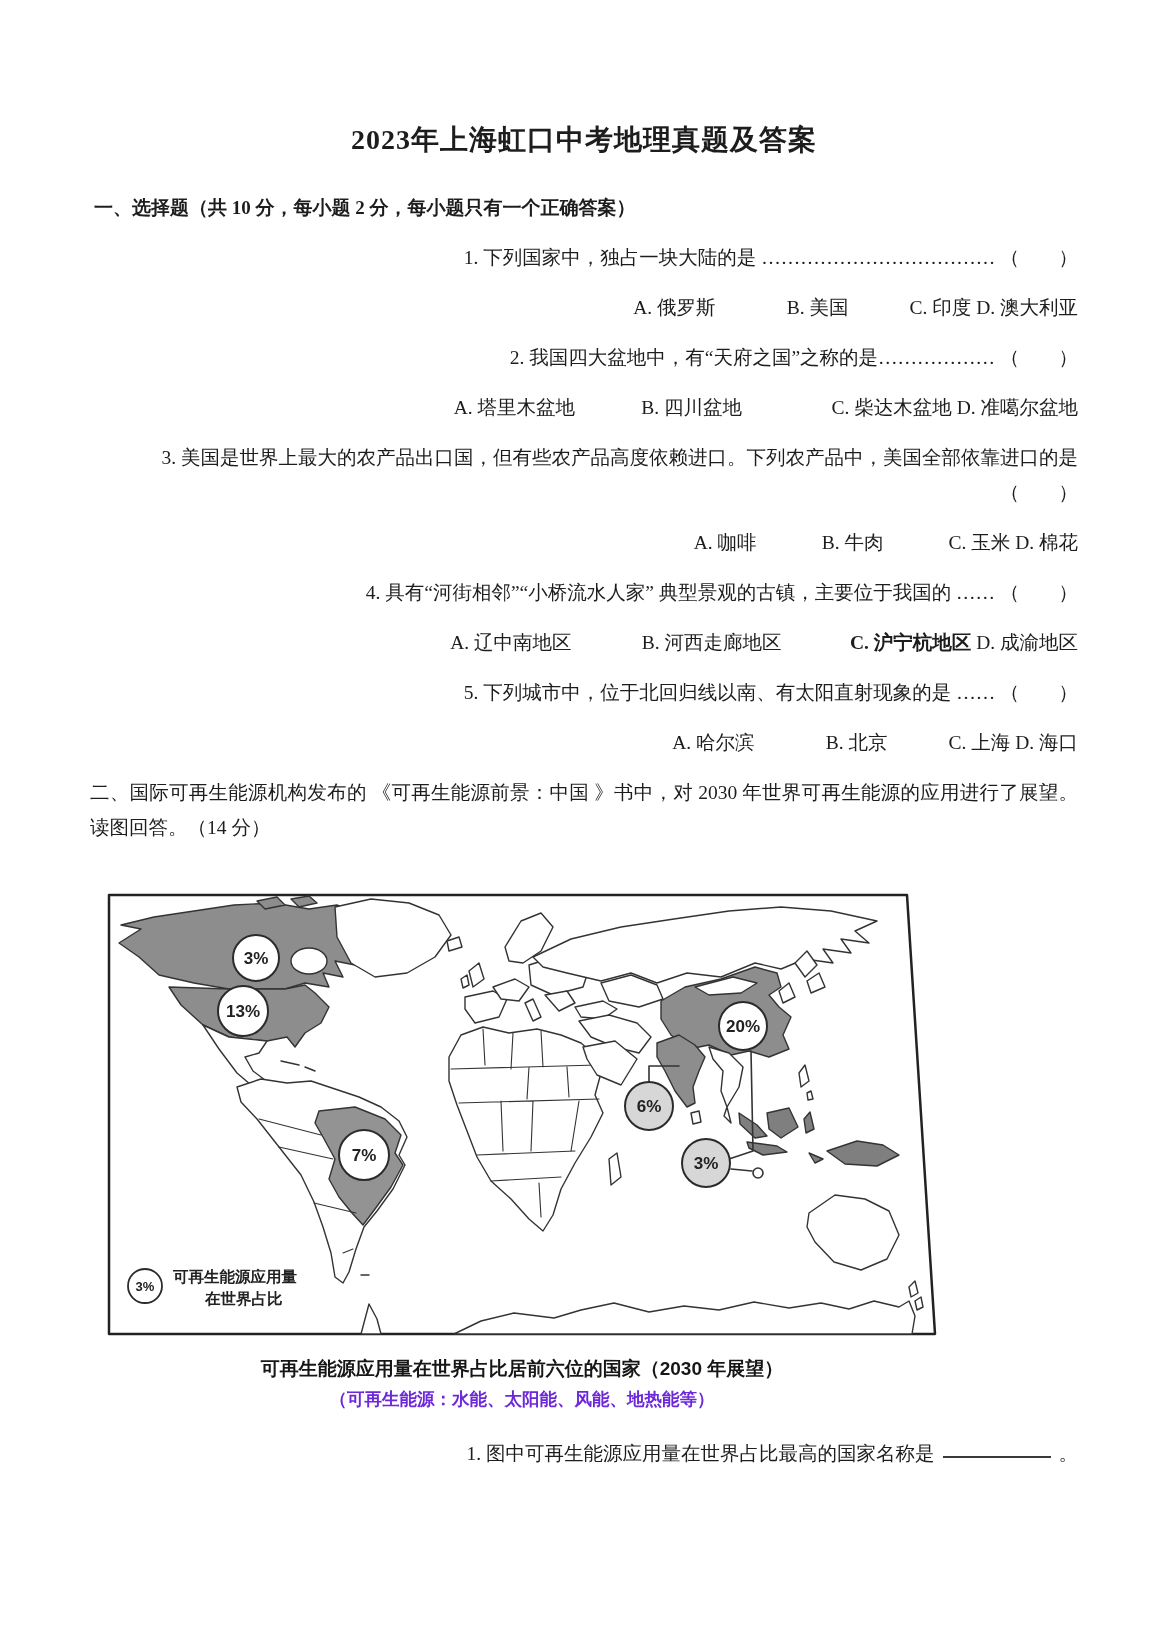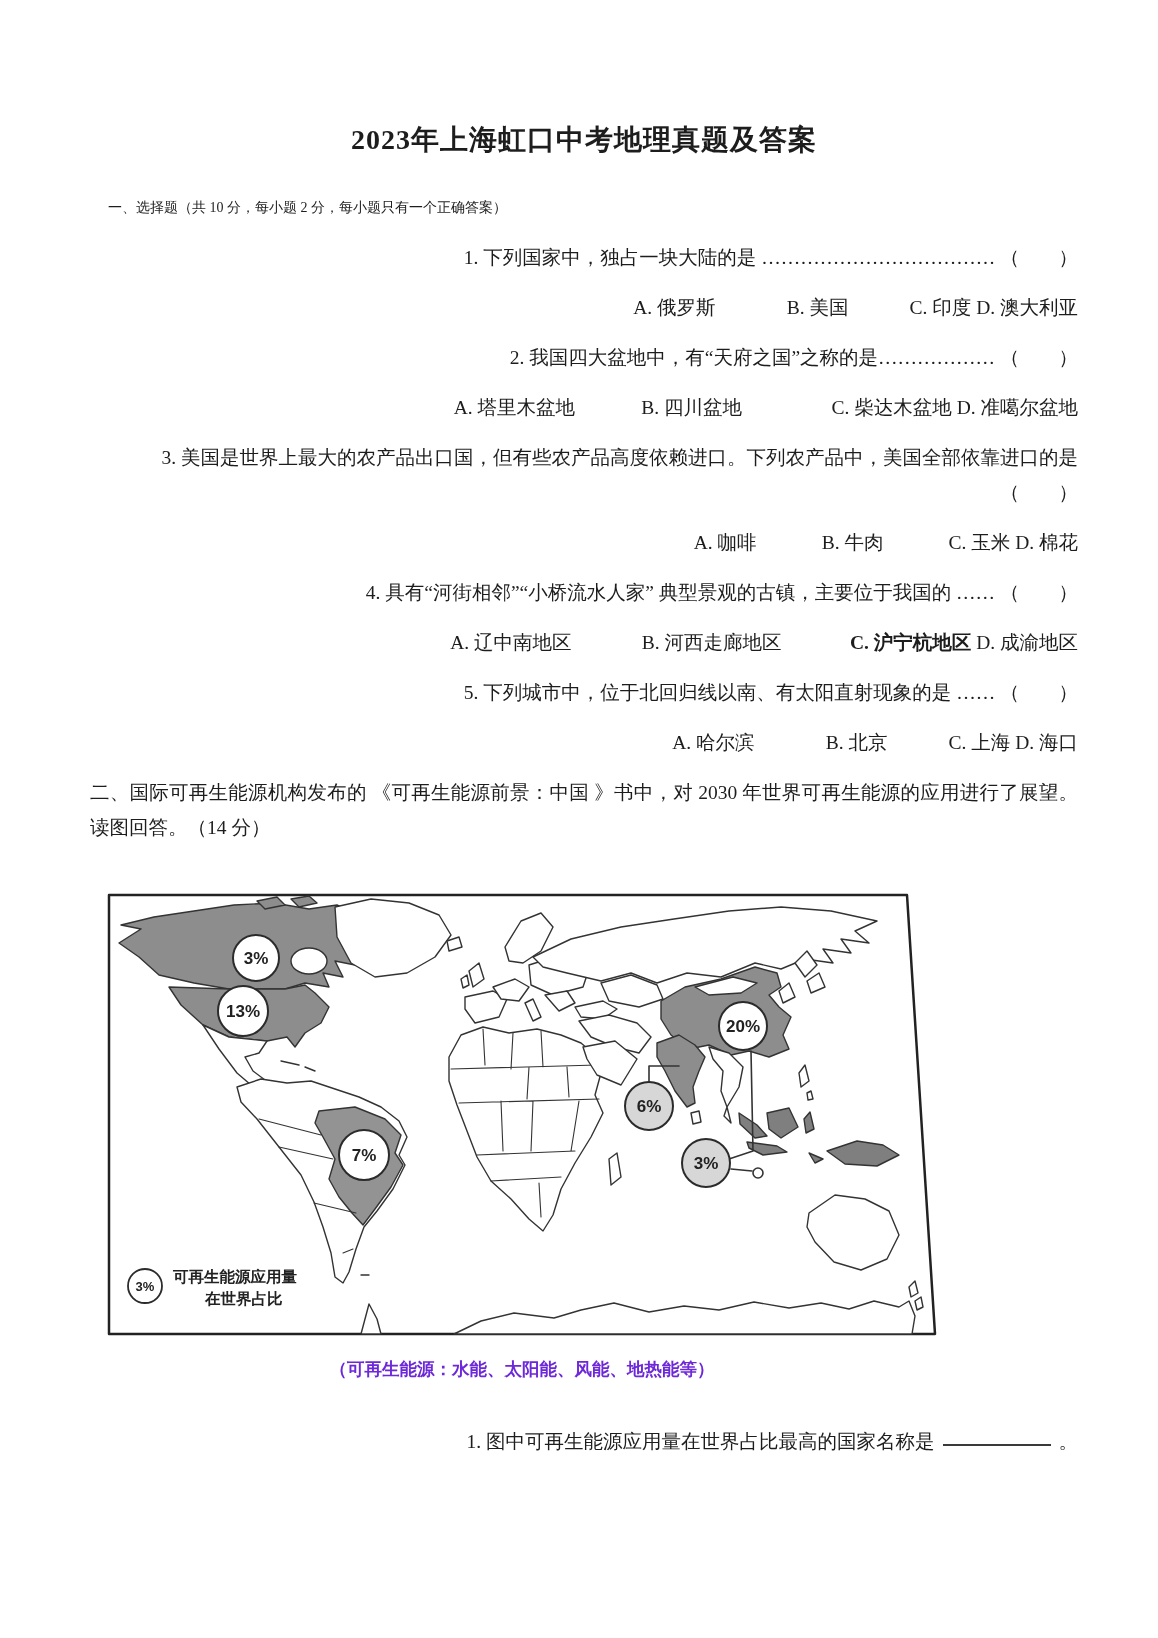--- a/index.html
+++ b/index.html
@@ -7,21 +7,21 @@
     width:1158px;height:1638px;overflow:hidden;position:relative;
     font-family:"Liberation Serif","DejaVu Serif",serif;
     color:#1d1d1d;
   }
   .page{padding:0 70px 0 90px;width:988px;}
   .title{
     font-size:28px;font-weight:bold;text-align:center;
     margin:118px 0 0 0;line-height:44px;letter-spacing:1px;
   }
   .sec-heading{
-    font-size:14px;font-weight:normal;margin:28px 0 0 18px;line-height:35px;
+    font-size:19px;font-weight:bold;margin:28px 0 0 4px;line-height:35px;
   }
   .q{font-size:19.5px;margin:15px 0 0 0;line-height:35px;text-align:right;}
   .intro{text-align:justify;}
   .opts span{display:inline-block;white-space:nowrap;}
   .sp1 span:nth-child(1){width:160px;}
   .sp1 span:nth-child(2){width:128px;}
   .sp1 span:nth-child(3){width:118px;}
   .sp2 span:nth-child(1){width:200px;}
   .sp2 span:nth-child(2){width:162px;}
   .sp2 span:nth-child(3){width:205px;}
@@ -35,21 +35,21 @@
   svg.map text{
     font-family:"Liberation Sans","DejaVu Sans",sans-serif;
     font-weight:bold;fill:#222222;
   }
   .cap{
     width:834px;margin:16px 0 0 15px;text-align:center;
     font-family:"Liberation Sans","DejaVu Sans",sans-serif;font-weight:bold;
   }
   .cap1{font-size:19px;line-height:30px;color:#161616;}
   .cap2{font-size:17.5px;line-height:30px;color:#6d28d9;}
-  .fill{margin-top:40px;}
+  .fill{margin-top:22px;}
   .blank{
     display:inline-block;width:108px;height:3px;
     border-bottom:2px solid #3a3a3a;margin:0 8px;vertical-align:2px;
   }
 </style>
 </head>
 <body>
 
 <div class="page">
 
@@ -205,18 +205,19 @@
 
     <g>
       <circle cx="40" cy="395" r="17" fill="#ffffff" stroke="#2b2b2b" stroke-width="1.8"></circle>
       <text x="40" y="400" text-anchor="middle" font-size="13">3%</text>
       <text x="68" y="391" font-size="15.5">可再生能源应用量</text>
       <text x="100" y="413" font-size="15.5">在世界占比</text>
     </g>
   </svg>
 
   <div class="cap">
+    <div class="cap1">可再生能源应用量在世界占比居前六位的国家（2030 年展望）</div>
     <div class="cap2">（可再生能源：水能、太阳能、风能、地热能等）</div>
   </div>
 
   <p class="q fill"><span>1. 图中可再生能源应用量在世界占比最高的国家名称是</span><span class="blank"></span><span>。</span></p>
 
 </div>
 
 </body></html>

